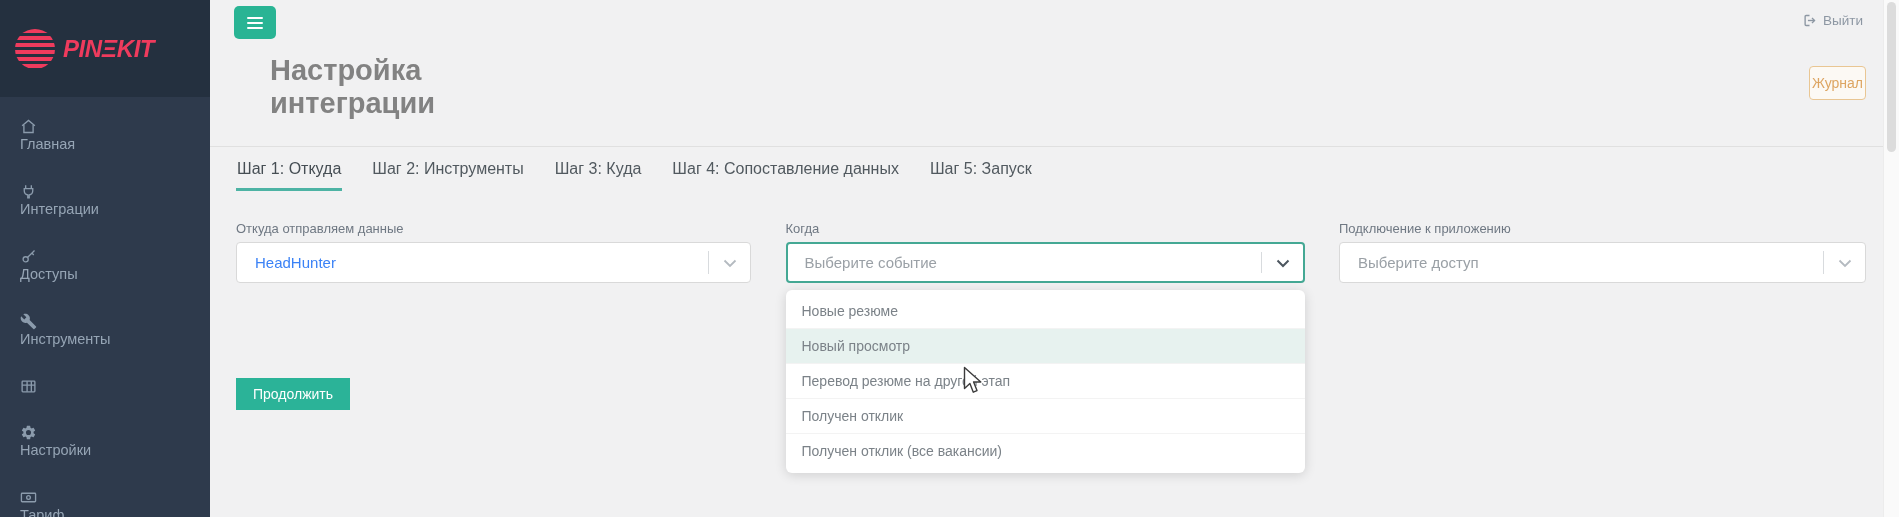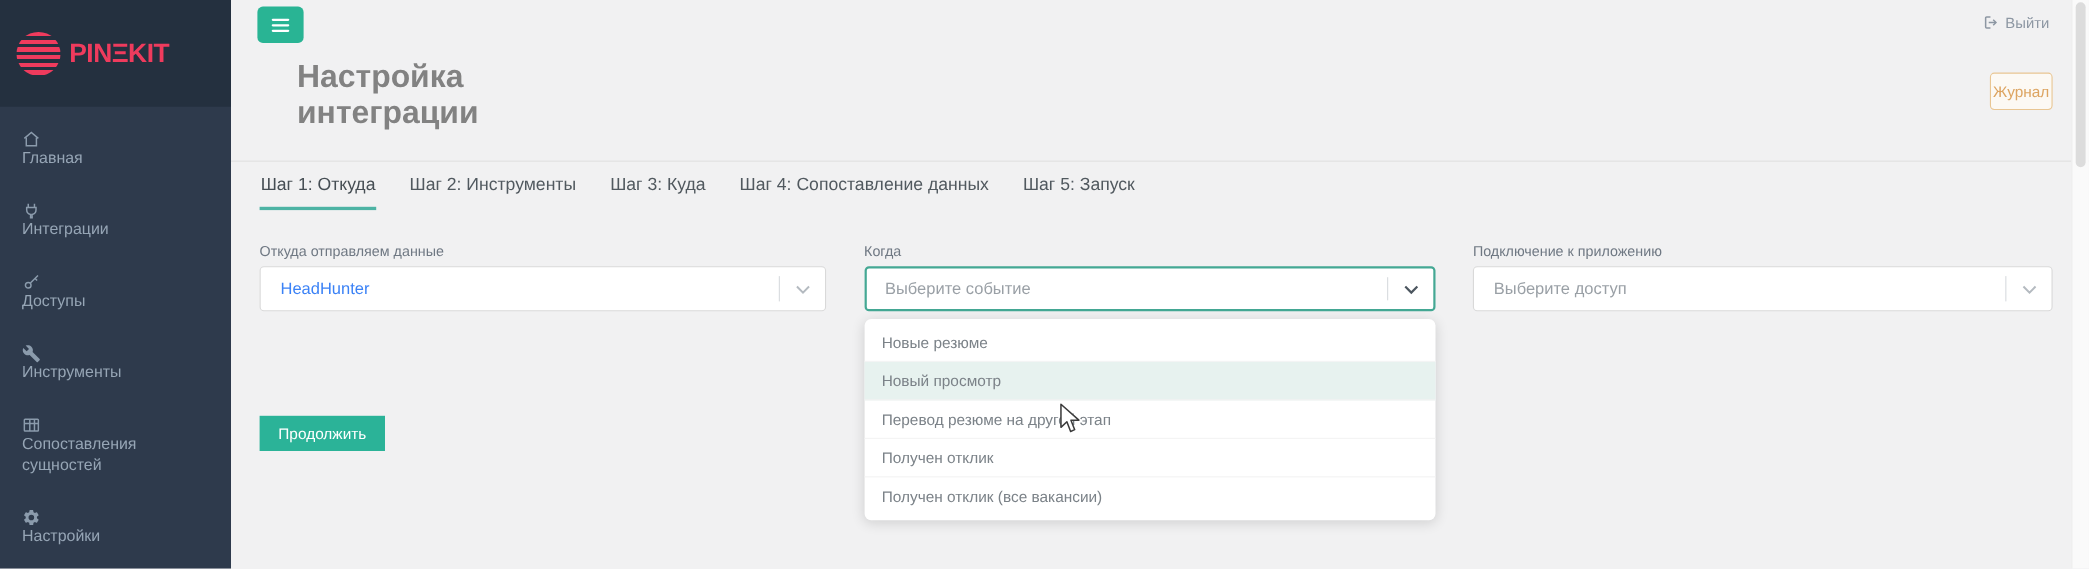--- a/index.html
+++ b/index.html
@@ -9,21 +9,21 @@
     background:#f1f1f2; position:relative; color:#555;
   }
 
   
   .sidebar { position:absolute; left:0; top:0; bottom:0; width:210px; background:#2e3a4c; }
   .logo { height:97px; background:#24303f; display:flex; align-items:center; padding-left:15px; }
   .logo-mark {
     width:40px; height:40px; border-radius:50%; flex:0 0 auto;
     background:repeating-linear-gradient(180deg,#ef3b5d 0 4px,rgba(0,0,0,0) 4px 7px);
   }
-  .brand-text { font-weight:800; font-size:24px; color:#ef3b5d; margin-left:8px; letter-spacing:-0.5px; white-space:nowrap; }
+  .brand-text { font-style:italic; font-weight:800; font-size:24px; color:#ef3b5d; margin-left:8px; letter-spacing:-0.5px; white-space:nowrap; }
   .nav { padding-top:6px; }
   .nav-item { display:flex; align-items:flex-start; padding:14px 14px 14px 20px; color:#96a5b5; font-size:14.5px; line-height:19px; cursor:pointer;flex-direction:column; }
   .nav-item .ni { width:17px; height:17px; margin-right:11px; margin-top:1px; flex:0 0 auto; color:#8b9bac; }
   .nav-item svg { display:block; width:17px; height:17px; }
 
   
   .main { margin-left:210px; height:100%; position:relative; }
 
   .topbar { height:45px; position:relative; }
   .hamburger {
@@ -122,21 +122,20 @@
       </span>
       <span>Инструменты</span>
     </div>
     <div class="nav-item">
       <span class="ni">
         <svg viewBox="0 0 24 24" fill="none" stroke="currentColor" stroke-width="1.9">
             <rect x="3" y="4.5" width="18" height="15" rx="1"></rect>
             <path d="M3 10h18M10 4.5v15M16 4.5v15"></path>
           </svg>
       </span>
-      <span>Сопоставления сущностей</span>
     </div>
     <div class="nav-item">
       <span class="ni">
         <svg viewBox="0 0 24 24" fill="currentColor">
             <path d="M19.14 12.94c.04-.3.06-.61.06-.94 0-.32-.02-.64-.07-.94l2.03-1.58a.49.49 0 0 0 .12-.61l-1.92-3.32a.49.49 0 0 0-.59-.22l-2.39.96c-.5-.38-1.03-.7-1.62-.94l-.36-2.54a.48.48 0 0 0-.48-.41h-3.84a.48.48 0 0 0-.47.41l-.36 2.54c-.59.24-1.13.57-1.62.94l-2.39-.96a.48.48 0 0 0-.59.22L2.74 8.87c-.12.21-.08.47.12.61l2.03 1.58c-.05.3-.09.63-.09.94s.02.64.07.94l-2.03 1.58a.49.49 0 0 0-.12.61l1.92 3.32c.12.22.37.29.59.22l2.39-.96c.5.38 1.03.7 1.62.94l.36 2.54c.05.24.24.41.48.41h3.84c.24 0 .44-.17.47-.41l.36-2.54c.59-.24 1.13-.56 1.62-.94l2.39.96c.22.08.47 0 .59-.22l1.92-3.32a.49.49 0 0 0-.12-.61l-2.01-1.58zM12 15.6A3.6 3.6 0 1 1 12 8.4a3.6 3.6 0 0 1 0 7.2z"></path>
           </svg>
       </span>
       <span>Настройки</span>
     </div>
     <div class="nav-item">

